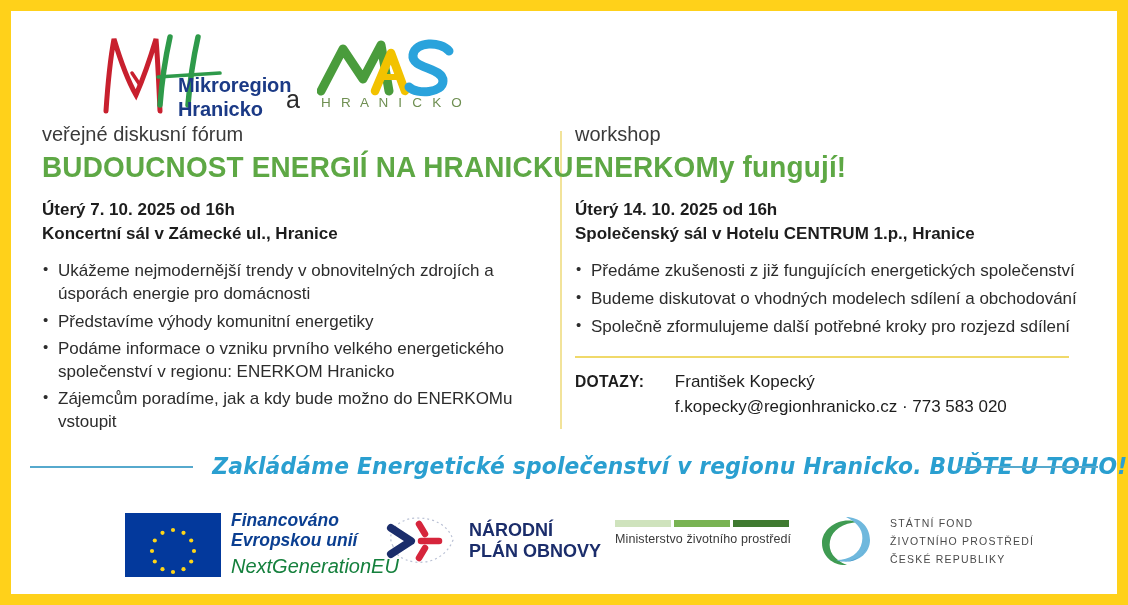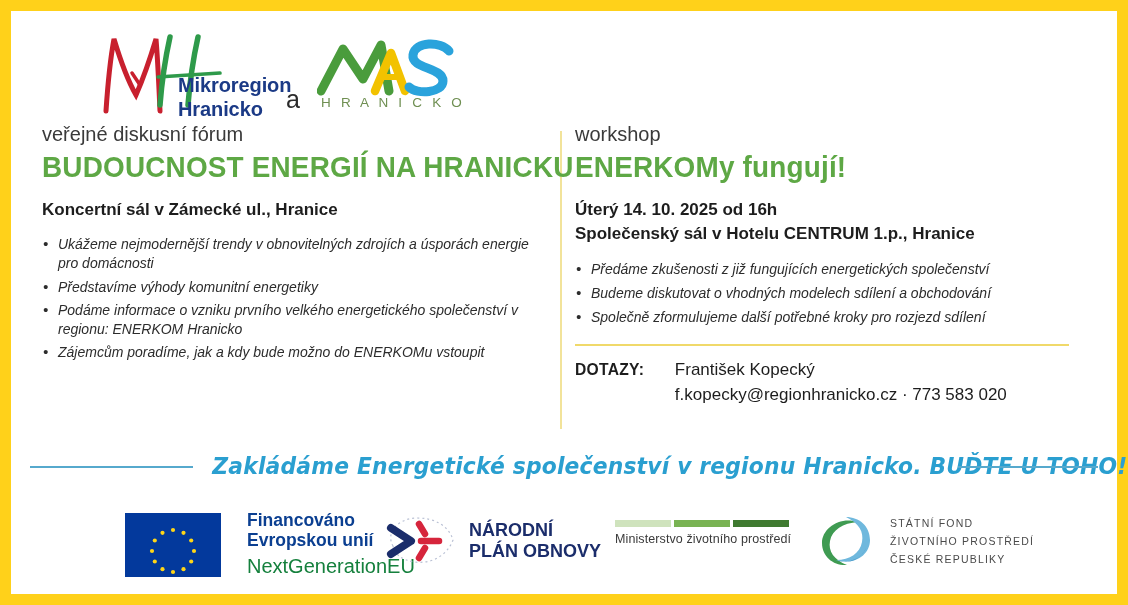--- a/index.html
+++ b/index.html
@@ -55,23 +55,22 @@
     margin:0 0 2px 0;font-size:17px;font-weight:bold;color:#1d1d1d;line-height:1.35;
   }
   .where{
     margin:0 0 14px 0;font-size:17px;font-weight:bold;color:#1d1d1d;line-height:1.35;
   }
   ul.bullets{
     margin:0;padding:0;list-style:none;
   }
   ul.bullets li{
     position:relative;padding-left:16px;
-    font-size:14px;line-height:1.33;color:#2c2c2c;
+    font-size:17px;line-height:1.33;color:#2c2c2c;
     margin-bottom:5px;
-    font-style:italic;
   }
   ul.bullets li:before{
     content:"\2022";position:absolute;left:1px;top:-1px;
     font-size:15px;color:#2c2c2c;
   }
 
   .contact-rule{
     margin:18px 0 12px 0;width:494px;height:2px;background:#f0d96a;
   }
   .contact{
@@ -107,21 +106,21 @@
   .fl{position:absolute;}
   .fl-eu{left:114px;top:12px;}
   .fl-npo{left:370px;top:14px;}
   .fl-mzp{left:604px;top:22px;}
   .fl-sfzp{left:803px;top:14px;}
 
   .eu-wrap{display:flex;align-items:center;}
   .eu-flag{
     width:96px;height:64px;background:#03399c;position:relative;flex:none;
   }
-  .eu-text{margin-left:26px;}
+  .eu-text{margin-left:10px;font-style:italic;}
   .eu-l1{font-size:17.5px;font-weight:bold;color:#0b3f91;line-height:1.16;}
   .eu-l2{font-size:20px;color:#15803d;line-height:1.5;}
 
   .npo-wrap{display:flex;align-items:center;}
   .npo-text{margin-left:10px;font-size:18px;font-weight:bold;color:#1b2d6b;line-height:1.14;}
 
   .mzp-bars{display:flex;gap:3px;margin-bottom:5px;}
   .mzp-bars span{display:block;height:7px;width:56px;}
   .mzp-text{font-size:12.5px;color:#3a3a3a;letter-spacing:0.1px;}
 
@@ -162,20 +161,21 @@
     </div>
 
   </div>
 
   <div class="columns">
     <div class="divider"></div>
 
     <div class="col col-left">
       <p class="kicker">veřejné diskusní fórum</p>
       <h2 class="title">BUDOUCNOST ENERGIÍ NA HRANICKU</h2>
+      <p class="when">Úterý 7. 10. 2025 od 16h</p>
       <p class="where">Koncertní sál v Zámecké ul., Hranice</p>
       <ul class="bullets">
         <li>Ukážeme nejmodernější trendy v obnovitelných zdrojích a úsporách energie pro domácnosti</li>
         <li>Představíme výhody komunitní energetiky</li>
         <li>Podáme informace o vzniku prvního velkého energetického společenství v regionu: ENERKOM Hranicko</li>
         <li>Zájemcům poradíme, jak a kdy bude možno do ENERKOMu vstoupit</li>
       </ul>
     </div>
 
     <div class="col col-right">

